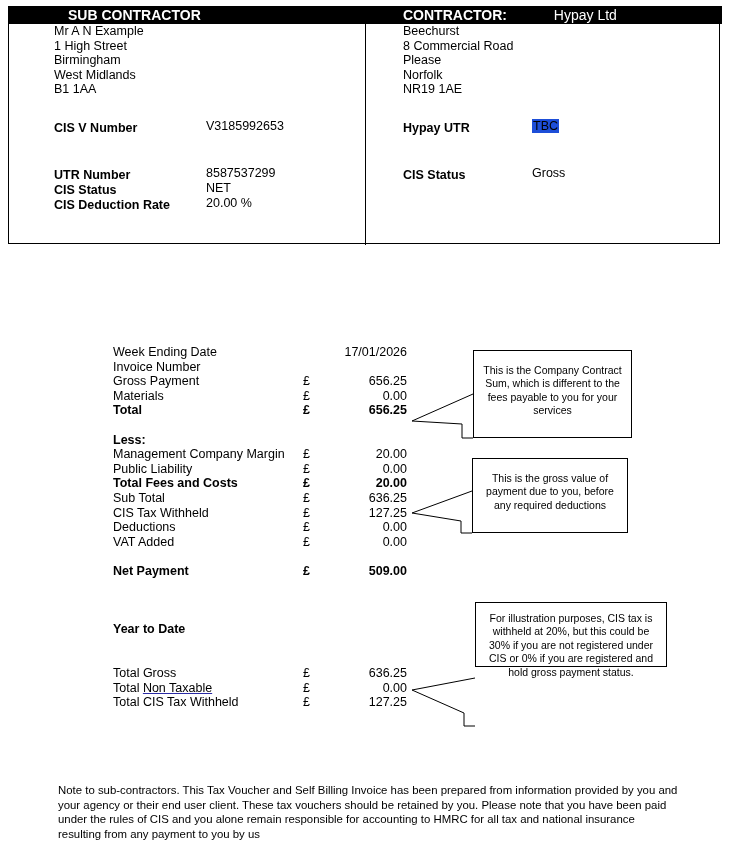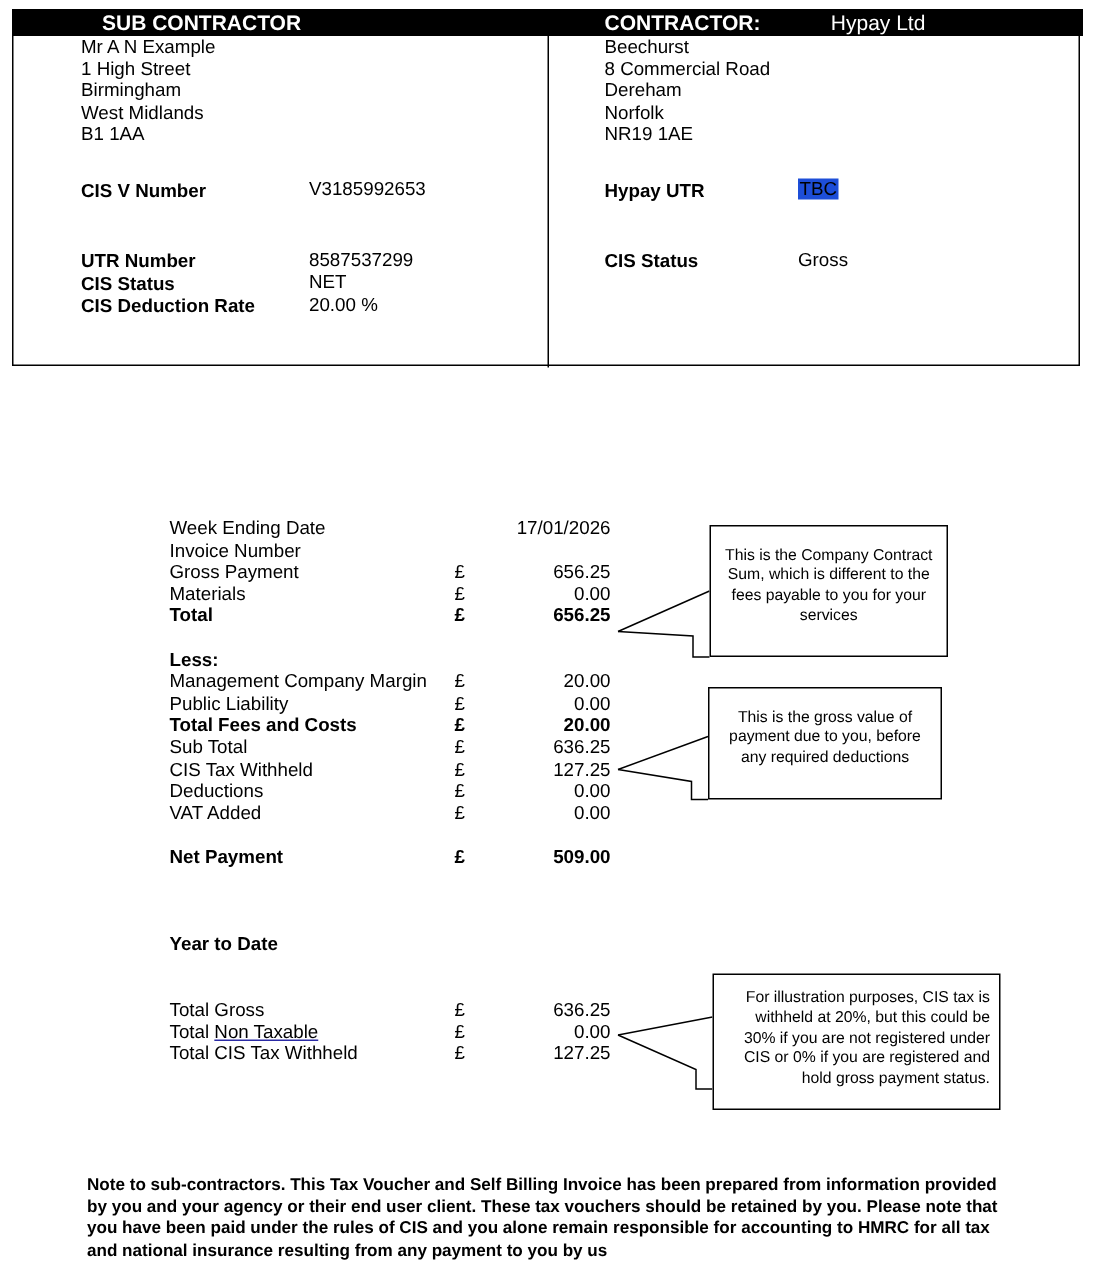--- a/index.html
+++ b/index.html
@@ -157,40 +157,40 @@
     line-height: 13.4px;
     text-align: center;
     color: #000000;
   }
   .callout-inner { padding: 0 8px; }
 
   #callout-1 { left: 473px; top: 350px; width: 159px; height: 88px; }
   #callout-1 .callout-inner { padding-top: 13px; }
   #callout-2 { left: 472px; top: 458px; width: 156px; height: 75px; }
   #callout-2 .callout-inner { padding-top: 13px; }
-  #callout-3 { left: 475px; top: 649px; width: 192px; height: 91px; text-align: right; }
+  #callout-3 { left: 475px; top: 602px; width: 192px; height: 65px; }
   #callout-3 .callout-inner { padding-top: 9px; padding-left: 6px; padding-right: 6px; }
 
   .leader {
     position: absolute;
     left: 0;
     top: 0;
     width: 729px;
     height: 845px;
     pointer-events: none;
   }
 
   
   .footnote {
     position: absolute;
     left: 58px;
     top: 783px;
     width: 620px;
     font-size: 11.4px;
-    font-weight: bold;
+    font-weight: normal;
     line-height: 14.6px;
     text-align: left;
   }
 </style>
 </head>
 <body>
 
 <div id="page">
 
   <div class="parties">
@@ -230,21 +230,21 @@
         <div class="field-row">
           <span class="field-label">CIS Deduction Rate</span>
           <span class="field-value">20.00 %</span>
         </div>
       </div>
     </div>
 
     <div class="party-col right">
       <div class="addr-line">Beechurst</div>
       <div class="addr-line">8 Commercial Road</div>
-      <div class="addr-line">Dereham</div>
+      <div class="addr-line">Please</div>
       <div class="addr-line">Norfolk</div>
       <div class="addr-line">NR19 1AE</div>
 
       <div class="field-rows">
         <div class="field-row">
           <span class="field-label">Hypay UTR</span>
           <span class="field-value"><span class="hl">TBC</span></span>
         </div>
         <div class="field-row gap">
           <span class="field-label">CIS Status</span>

